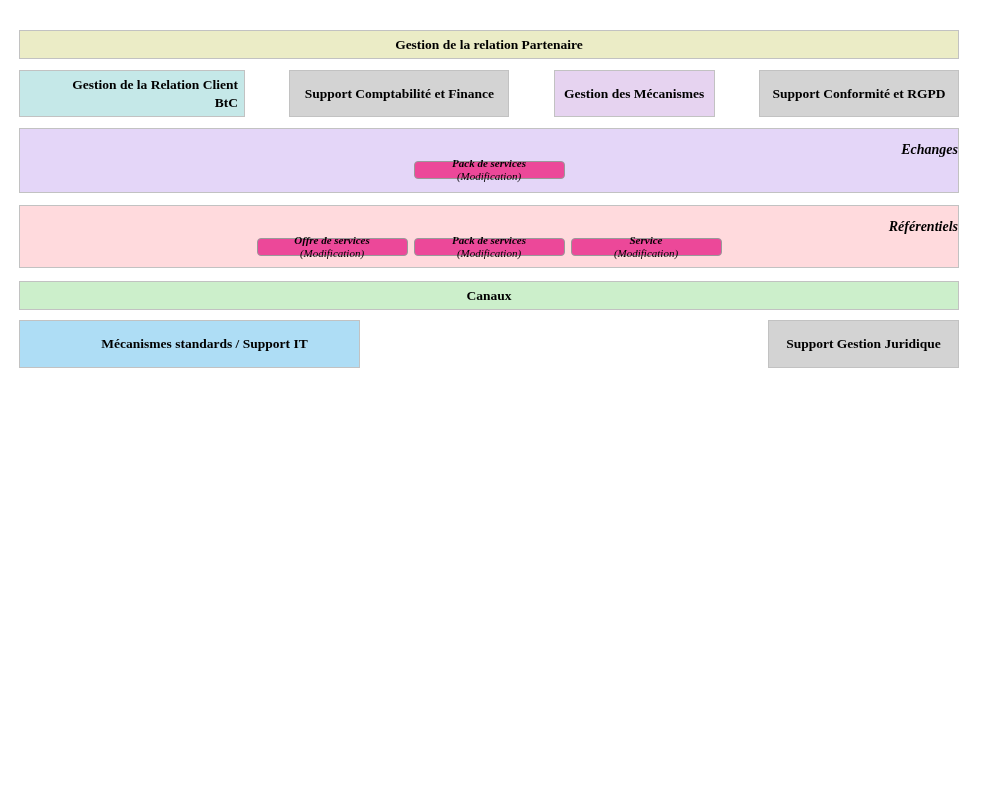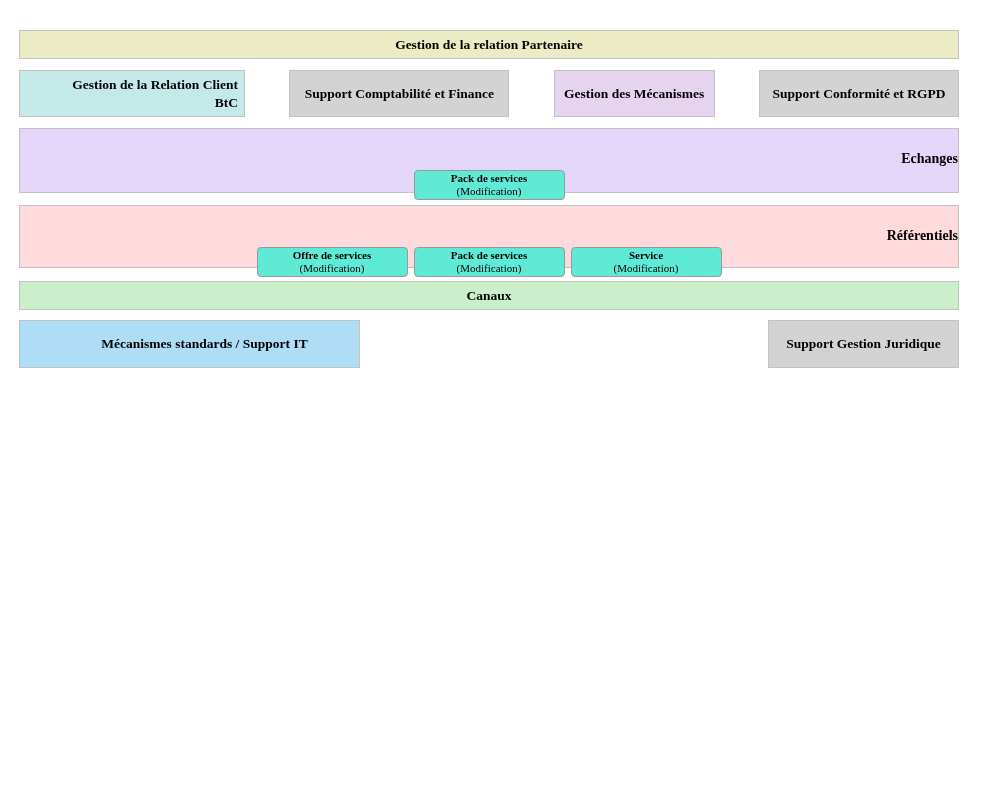--- a/index.html
+++ b/index.html
@@ -47,39 +47,40 @@
     padding: 2px 6px;
   }
   .caprow .block { height: 47px; }
   .b1 { width: 226px; padding-left: 40px; }
   .b2 { width: 220px; }
   .b3 { width: 91px;  }
   .b4 { width: 161px; }
   .b5 { width: 200px; }
   .section {
     width: 100%;
-    padding-top: 20px;
+    padding-top: 11px;
+    font-style: italic;
   }
   .section-echanges { height: 65px; margin-bottom: 12px; }
   .section-referentiels { height: 63px; margin-bottom: 13px; }
   .section-title {
     font-size: 14px;
     font-weight: bold;
     margin: 2px 0 3px 0;
   }
   .chips {
     display: flex;
     justify-content: center;
     gap: 6px;
   }
   .chip {
     box-sizing: border-box;
     width: 151px;
-    height: 30px;
-    background: #5eead4;
+    height: 18px;
+    background: #ec4899;
     border: 1px solid #999999;
     border-radius: 4px;
     display: flex;
     flex-direction: column;
     align-items: center;
     justify-content: center;
     line-height: 1.2;
   }
   .chip .t { font-size: 11px; font-weight: bold; }
   .chip .s { font-size: 11px; font-weight: normal; }

